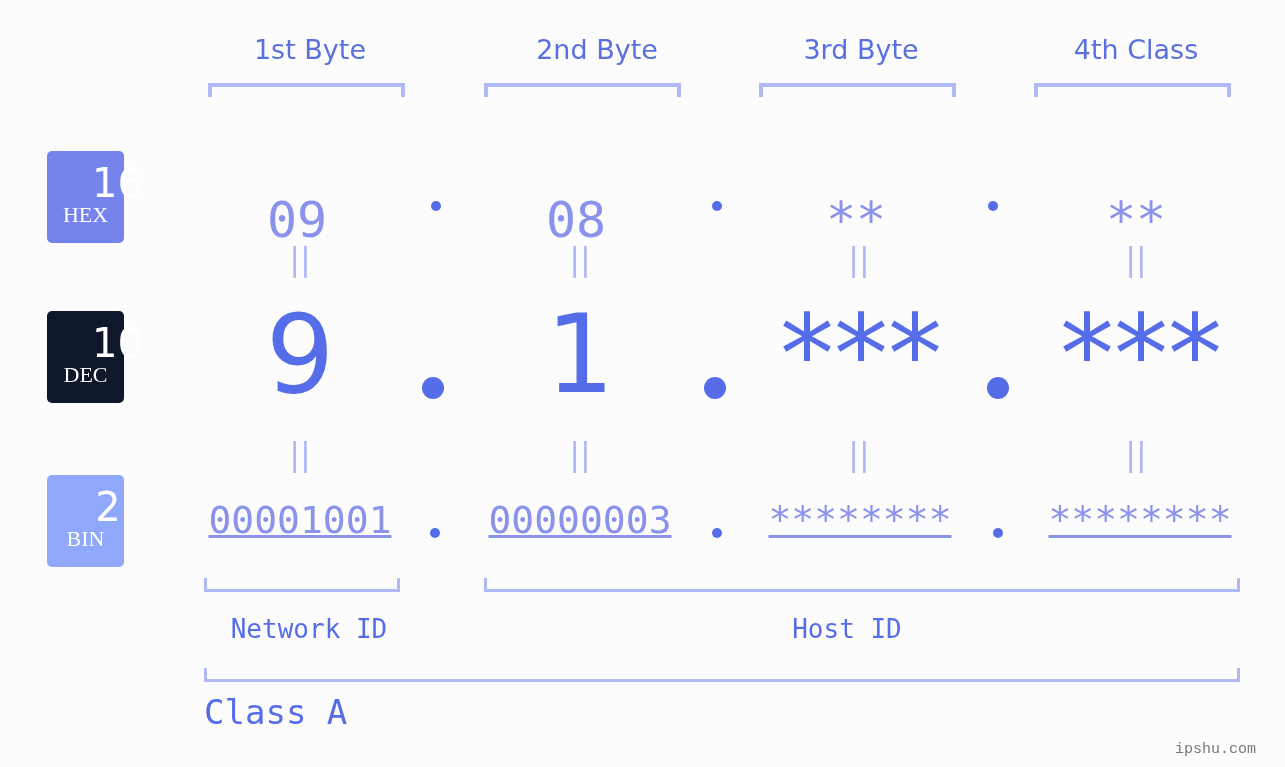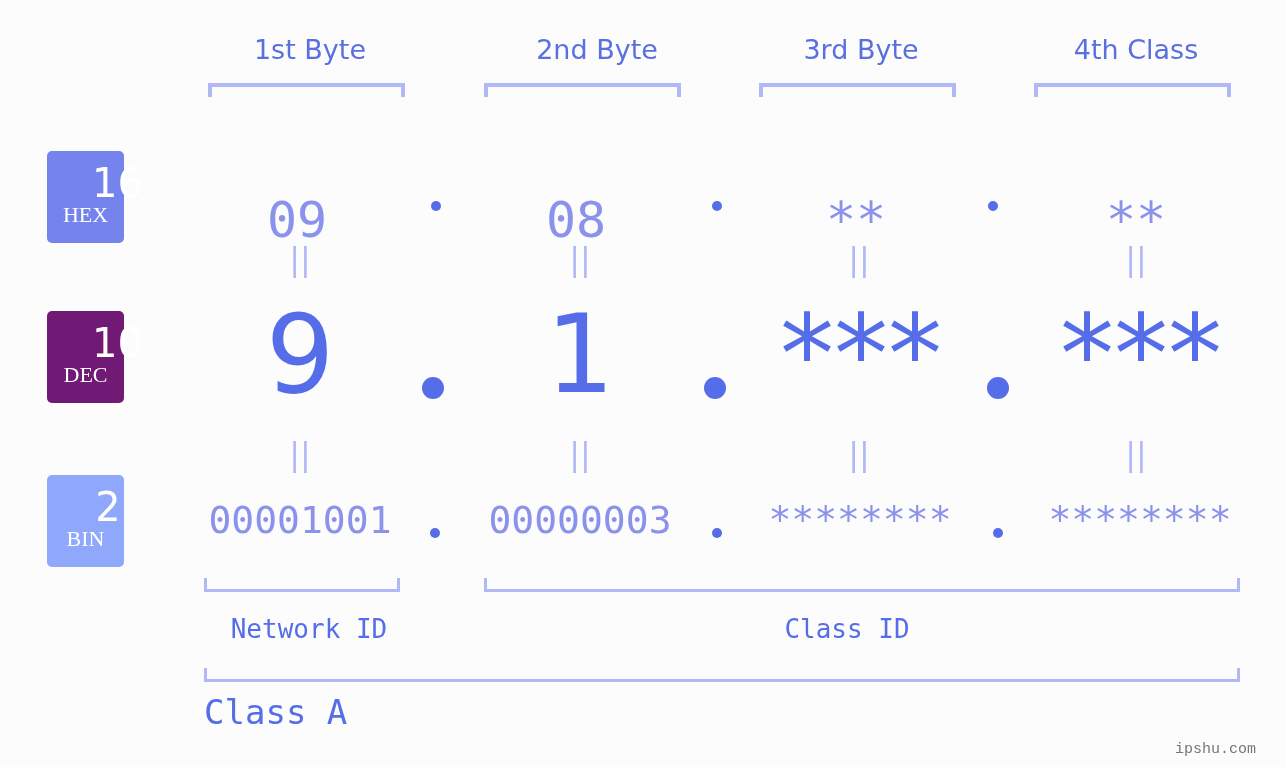--- a/index.html
+++ b/index.html
@@ -6,21 +6,21 @@
   body { width:1285px; height:767px; background:#fbfcfb; position:relative; overflow:hidden; font-family:"DejaVu Sans", sans-serif; }
   .abs { position:absolute; }
   .byte-head { width:240px; text-align:center; font-size:27px; color:#5a6fe0; top:34px; }
   .bracket-top { height:14px; border:4px solid #b0b9f6; border-bottom:none; top:83px; box-sizing:border-box; }
   .bracket-bot { height:14px; border:3px solid #b0b9f6; border-top:none; box-sizing:border-box; }
   .badge { left:47px; width:77px; height:92px; border-radius:5px; color:#fff; text-align:center; }
   .badge .num { font-size:40px; line-height:40px; margin-top:12px;padding-left:45px; }
   .badge .lab { font-size:22px; line-height:24px;font-family:Liberation Serif, serif; }
   .hex { font-family:"DejaVu Sans Mono", monospace; font-size:50px; color:#8a92ec; width:240px; text-align:center; top:157px;margin-top:34px; }
   .dec { font-family:"DejaVu Sans", sans-serif; font-size:108px; color:#566de9; width:240px; text-align:center; top:290px; line-height:130px;}
-  .bin { font-family:"DejaVu Sans Mono", monospace; font-size:38px; color:#8a92ec; width:260px; text-align:center; top:498px; }
+  .bin { font-family:"DejaVu Sans Mono", monospace; font-size:38px; color:#8a92ec; width:260px; text-align:center; top:498px;text-decoration:underline; }
   .eq { font-family:"DejaVu Sans", sans-serif; font-size:32px; color:#b0b9f6; width:40px; text-align:center; }
   .dot { width:10px; height:10px; border-radius:50%; background:#566de9; }
   .dot-big { width:22px; height:22px; border-radius:50%; background:#566de9; }
   .idlabel { font-family:"DejaVu Sans Mono", monospace; font-size:26px; color:#566de9; text-align:center; top:614px; }
 </style>
 </head>
 <body>
 
 <div class="abs byte-head" style="left:190px">1st Byte</div>
 <div class="abs byte-head" style="left:477px">2nd Byte</div>
@@ -29,21 +29,21 @@
 
 <div class="abs bracket-top" style="left:208px;width:197px"></div>
 <div class="abs bracket-top" style="left:484px;width:197px"></div>
 <div class="abs bracket-top" style="left:759px;width:197px"></div>
 <div class="abs bracket-top" style="left:1034px;width:197px"></div>
 
 <div class="abs badge" style="top:151px;background:#7583ec">
   <div class="num">16</div>
   <div class="lab">HEX</div>
 </div>
-<div class="abs badge" style="top:311px;background:#701a75">
+<div class="abs badge" style="top:311px;background:#0f172a">
   <div class="num">10</div>
   <div class="lab">DEC</div>
 </div>
 <div class="abs badge" style="top:475px;background:#8fa8fb">
   <div class="num">2</div>
   <div class="lab">BIN</div>
 </div>
 
 <div class="abs hex" style="left:177px">09</div>
 <div class="abs hex" style="left:456px">08</div>
@@ -75,18 +75,18 @@
 <div class="abs bin" style="left:450px">00000003</div>
 <div class="abs bin" style="left:730px">********</div>
 <div class="abs bin" style="left:1010px">********</div>
 <div class="abs dot" style="left:430px;top:528px"></div>
 <div class="abs dot" style="left:712px;top:528px"></div>
 <div class="abs dot" style="left:993px;top:528px"></div>
 
 <div class="abs bracket-bot" style="left:204px;top:578px;width:196px"></div>
 <div class="abs bracket-bot" style="left:484px;top:578px;width:756px"></div>
 <div class="abs idlabel" style="left:204px;width:210px">Network ID</div>
-<div class="abs idlabel" style="left:484px;width:726px">Class ID</div>
+<div class="abs idlabel" style="left:484px;width:726px">Host ID</div>
 
 <div class="abs bracket-bot" style="left:204px;top:668px;width:1036px"></div>
 <div class="abs" style="left:204px;top:692px;width:1036px;font-family:'DejaVu Sans Mono',monospace;font-size:34px;color:#566de9">Class A</div>
 
 <div class="abs" style="left:1175px;top:741px;font-family:'Liberation Mono',monospace;font-size:15px;color:#777">ipshu.com</div>
 
 </body></html>

